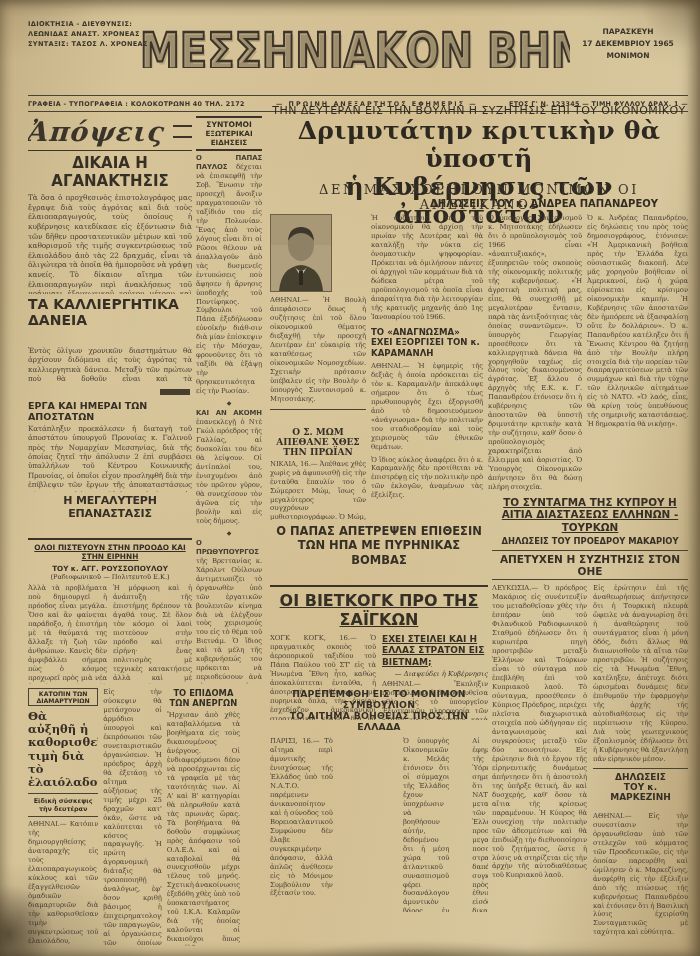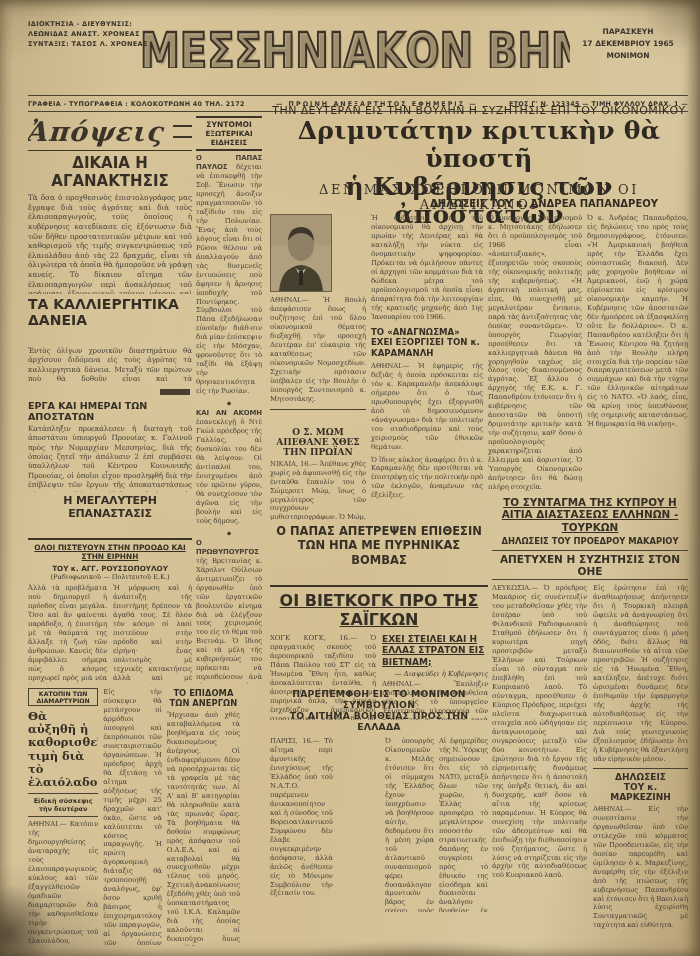--- a/index.html
+++ b/index.html
@@ -192,38 +192,38 @@
         <div class="h-sans" style="font-size:9px;line-height:1.25;text-decoration:underline;">ΕΧΕΙ ΣΤΕΙΛΕΙ ΚΑΙ Η ΕΛΛΑΣ ΣΤΡΑΤΟΝ ΕΙΣ ΒΙΕΤΝΑΜ;</div>
         <div style="font-size:6.8px;font-style:italic;text-align:right;margin:2px 0;">— Διαψεύδει ἡ Κυβέρνησις</div>
         <div class="bodytext small">ΑΘΗΝΑΙ.— Ἔκπληξιν προεκάλεσεν ἡ δημοσιευθεῖσα χθὲς εἰς τὸ ὑπουργεῖον Ἐξωτερικῶν πληροφορία τῶν «Τάιμς τῆς Ν. Ὑόρκης», κατὰ τὴν ὁποίαν καὶ ἡ Ἑλλὰς συγκαταλέγεται μεταξὺ τῶν χωρῶν ποὺ ἔχουν ἀποστείλει στρατεύματα εἰς τὸ Βιετνάμ. Ἁρμοδίως ἐδηλώθη ὅτι ἡ πληροφορία στερεῖται πάσης βάσεως.</div>
       </div>
     </div>
   </div>
 
   <div class="abs" style="left:270px;top:688px;width:218px;height:224px;">
     <div class="h-sans ctr" style="font-size:9.3px;letter-spacing:.2px;">ΠΑΡΕΠΕΜΦΘΗ ΕΙΣ ΤΟ ΜΟΝΙΜΟΝ ΣΥΜΒΟΥΛΙΟΝ</div>
     <div class="h-sans ctr" style="font-size:9.3px;letter-spacing:.2px;margin-bottom:5px;">ΤΟ ΑΙΤΗΜΑ ΒΟΗΘΕΙΑΣ ΠΡΟΣ ΤΗΝ ΕΛΛΑΔΑ</div>
-    <div style="display:flex;gap:5px;">
+    <div style="display:flex;gap:23px;">
       <div class="bodytext small" style="width:69px;">ΠΑΡΙΣΙ, 16.— Τὸ αἴτημα περὶ ἀμυντικῆς ἐνισχύσεως τῆς Ἑλλάδος ὑπὸ τοῦ Ν.Α.Τ.Ο. παρέμεινεν ἀνικανοποίητον καὶ ἡ σύνοδος τοῦ Βορειοατλαντικοῦ Συμφώνου δὲν ἔλαβε συγκεκριμένην ἀπόφασιν, ἀλλὰ ἁπλῶς ἀνέθεσεν εἰς τὸ Μόνιμον Συμβούλιον τὴν ἐξέτασίν του.</div>
       <div class="bodytext small" style="width:69px;margin-left:47px;">Ὁ ὑπουργὸς Οἰκονομικῶν κ. Μελᾶς ἐτόνισεν ὅτι οἱ σύμμαχοι τῆς Ἑλλάδος ἔχουν ὑποχρέωσιν νὰ βοηθήσουν αὐτήν, δεδομένου ὅτι ἡ μέση χώρα τοῦ ἀτλαντικοῦ συνασπισμοῦ φέρει δυσανάλογον ἀμυντικὸν βάρος ἐν σχέσει πρὸς τὰς δυνατότητάς της.</div>
       <div class="bodytext small" style="width:69px;">Αἱ ἐφημερίδες τῆς Ν. Ὑόρκης σημειώνουν ὅτι εἰς τὸ ΝΑΤΟ, μεταξὺ ὅλων τῶν χωρῶν, ἡ Ἑλλὰς προσφέρει τὸ μεγαλύτερον ποσοστὸν στρατιωτικῆς δαπάνης ἐν συγκρίσει πρὸς τὸ ἐθνικόν της εἰσόδημα καὶ δικαιοῦται ἀναλόγου βοηθείας ἐκ μέρους τῶν συμμάχων.</div>
     </div>
   </div>
 
   <div class="abs" style="left:492px;top:496px;width:196px;height:450px;">
     <div class="h-sans ctr" style="font-size:10.4px;line-height:1.2;text-decoration:underline;">ΤΟ ΣΥΝΤΑΓΜΑ ΤΗΣ ΚΥΠΡΟΥ Η ΑΙΤΙΑ ΔΙΑΣΤΑΣΕΩΣ ΕΛΛΗΝΩΝ - ΤΟΥΡΚΩΝ</div>
     <div class="h-sans ctr" style="font-size:8.4px;margin-top:3px;">ΔΗΛΩΣΕΙΣ ΤΟΥ ΠΡΟΕΔΡΟΥ ΜΑΚΑΡΙΟΥ</div>
     <div class="h-sans ctr" style="font-size:10.5px;border-top:1px solid #4a4233;border-bottom:1px solid #4a4233;padding:2px 0;margin:4px 0;">ΑΠΕΤΥΧΕΝ Η ΣΥΖΗΤΗΣΙΣ ΣΤΟΝ ΟΗΕ</div>
     <div style="display:flex;gap:6px;">
       <div class="bodytext small" style="width:95px;height:384px;overflow:hidden;">ΛΕΥΚΩΣΙΑ.— Ὁ πρόεδρος Μακάριος εἰς συνέντευξίν του μεταδοθεῖσαν χθὲς τὴν ἑσπέραν ὑπὸ τοῦ Φιλανδικοῦ Ραδιοφωνικοῦ Σταθμοῦ ἐδήλωσεν ὅτι ἡ κυριωτέρα πηγὴ προστριβῶν μεταξὺ Ἑλλήνων καὶ Τούρκων εἶναι τὸ σύνταγμα ποὺ ἐπεβλήθη ἐπὶ τοῦ Κυπριακοῦ λαοῦ. Τὸ σύνταγμα, προσέθεσεν ὁ Κύπριος Πρόεδρος, περιέχει πλεῖστα διαχωριστικὰ στοιχεῖα ποὺ ὡδήγησαν εἰς ἀνταγωνισμοὺς καὶ συγκρούσεις μεταξὺ τῶν δύο κοινοτήτων. Εἰς ἐρώτησιν διὰ τὸ ἔργον τῆς εἰρηνευτικῆς δυνάμεως ἀπήντησεν ὅτι ἡ ἀποστολή της ὑπῆρξε θετική, ἂν καὶ δυσχερής, καθ' ὅσον τὰ αἴτια τῆς κρίσεως παραμένουν. Ἡ Κύπρος θὰ συνεχίσῃ τὴν πολιτικὴν τῶν ἀδεσμεύτων καὶ θὰ ἐπιδιώξῃ τὴν διεθνοποίησιν τοῦ ζητήματος, ὥστε ἡ λύσις νὰ στηρίζεται εἰς τὴν ἀρχὴν τῆς αὐτοδιαθέσεως τοῦ Κυπριακοῦ λαοῦ.</div>
       <div style="width:95px;height:384px;overflow:hidden;">
         <div class="bodytext small" style="max-height:252px;overflow:hidden;">Εἰς ἐρώτησιν ἐπὶ τῆς ἀναθεωρήσεως ἀπήντησεν ὅτι ἡ Τουρκικὴ πλευρὰ ὤφειλε νὰ ἀναγνωρίσῃ ὅτι ἡ ἀναθεώρησις τοῦ συντάγματος εἶναι ἡ μόνη ὁδός, διότι ἄλλως θὰ διαιωνισθοῦν τὰ αἴτια τῶν προστριβῶν. Ἡ συζήτησις εἰς τὰ Ἡνωμένα Ἔθνη, κατέληξεν, ἀπέτυχε διότι ὡρισμέναι δυνάμεις δὲν ἐπιθυμοῦν τὴν ἐφαρμογὴν τῆς ἀρχῆς τῆς αὐτοδιαθέσεως εἰς τὴν περίπτωσιν τῆς Κύπρου. Διὰ τοὺς γεωτεχνικοὺς ἐξοπλισμοὺς ἐδήλωσεν ὅτι ἡ Κυβέρνησις θὰ ἐξαντλήσῃ πᾶν εἰρηνικὸν μέσον.</div>
         <div style="border-top:1px solid #4a4233;margin-top:4px;padding-top:3px;">
           <div class="h-sans ctr" style="font-size:9px;">ΔΗΛΩΣΕΙΣ</div>
-          <div class="h-sans ctr" style="font-size:9px;margin-bottom:3px;">ΤΟΥ κ. ΜΑΡΚΕΖΙΝΗ</div>
+          <div class="h-sans ctr" style="font-size:9px;margin-bottom:10px;">ΤΟΥ κ. ΜΑΡΚΕΖΙΝΗ</div>
           <div class="bodytext small">ΑΘΗΝΑΙ.— Εἰς τὴν συνεστίασιν τὴν ὀργανωθεῖσαν ὑπὸ τῶν στελεχῶν τοῦ κόμματος τῶν Προοδευτικῶν, εἰς τὴν ὁποίαν παρευρέθη καὶ ὡμίλησεν ὁ κ. Μαρκεζίνης, ἀνεφέρθη εἰς τὴν ἐξέλιξιν ἀπὸ τῆς πτώσεως τῆς κυβερνήσεως Παπανδρέου καὶ ἐτόνισεν ὅτι ἡ Βασιλικὴ λύσις ἐχειρίσθη Συνταγματικῶς μὲ ταχύτητα καὶ εὐθύτητα.</div>
         </div>
       </div>
     </div>
   </div>
 
   <div class="abs" style="left:-12px;top:880px;width:70px;height:90px;background:radial-gradient(ellipse at 30% 60%, rgba(25,18,8,.55), transparent 65%);"></div>
   <div class="abs" style="left:640px;top:-10px;width:70px;height:60px;background:radial-gradient(ellipse at 70% 20%, rgba(60,45,20,.3), transparent 70%);"></div>
   <div class="abs" style="left:300px;top:940px;width:240px;height:16px;background:radial-gradient(ellipse at 50% 100%, rgba(60,48,25,.28), transparent 70%);"></div>
 

